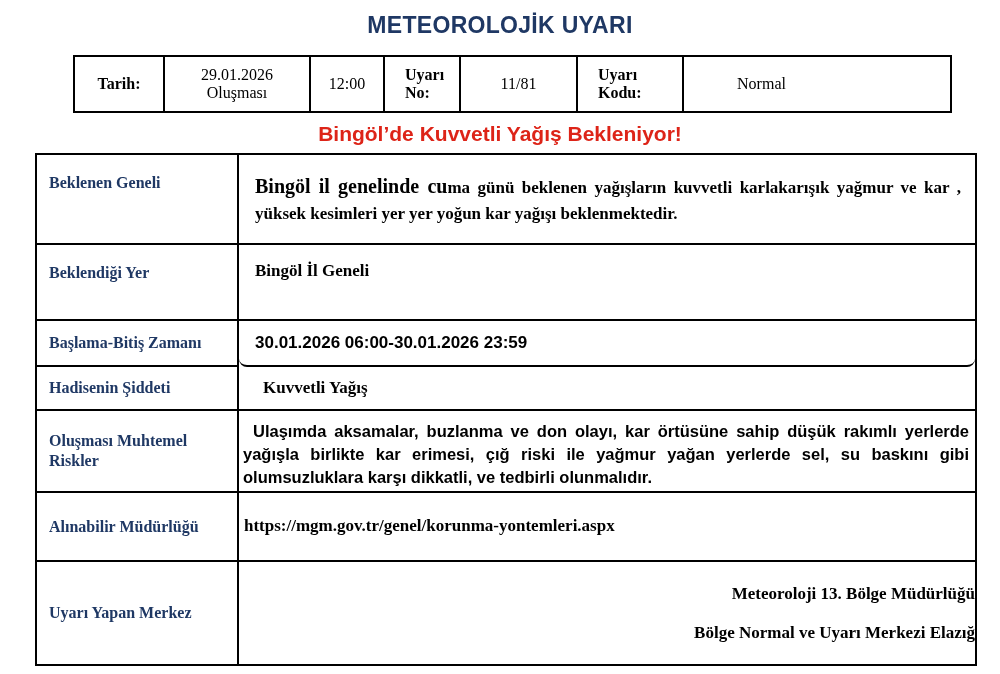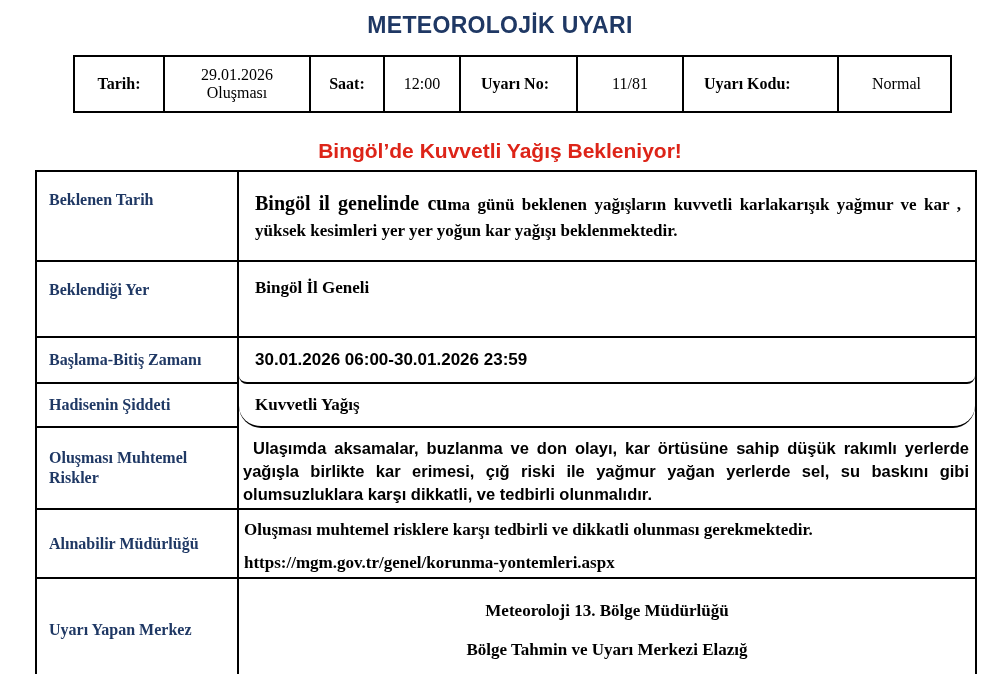--- a/index.html
+++ b/index.html
@@ -46,21 +46,21 @@
     font-size: 16px;
     line-height: 1.15;
     text-align: center;
     padding: 2px 4px;
   }
   .info-cell:last-child { border-right: none; }
   .info-cell.lbl { font-weight: bold; }
   .info-cell.lbl-left { align-items: flex-start; padding-left: 20px; text-align: left; }
   
   .alert-headline {
-    margin-top: 26px;
+    margin-top: 9px;
     text-align: center;
     font-family: "Liberation Sans", sans-serif;
     font-weight: bold;
     font-size: 21px;
     color: var(--red);
   }
   
   .detail-table {
     margin: 7px 0 0 35px;
     width: 942px;
@@ -107,98 +107,95 @@
     display: flex;
     align-items: center;
     padding-left: 16px;
     font-family: "Liberation Sans", sans-serif;
     font-size: 16.5px;
     border-radius: 8px;
   }
   .val-siddet {
     display: flex;
     align-items: center;
-    padding-left: 16px;
+    padding-left: 24px;
     font-size: 17.5px;
-    border-radius: 22px;
   }
   .val-risk {
     display: flex;
     align-items: flex-end;
     padding: 2px 6px 2px 4px;
   }
   .val-risk p {
     font-family: "Liberation Sans", sans-serif;
     font-size: 16.5px;
     line-height: 1.4;
     text-align: justify;
     text-indent: 10px;
   }
   .val-onlem { padding: 10px 8px 0 5px; font-size: 16.5px; }
   .val-onlem .line2 { margin-top: 13px; }
   .val-merkez {
     display: flex;
     flex-direction: column;
-    align-items: center;
+    align-items: flex-end;
     justify-content: center;
     gap: 19px;
     text-align: center;
     font-size: 17px;
   }
 </style>
 </head>
 <body>
 
 <div class="page">
 
   <div class="doc-title">METEOROLOJİK UYARI</div>
 
   <div class="info-table">
     <div class="info-cell lbl">Tarih:</div>
     <div class="info-cell">
       <span>29.01.2026</span>
       <span>Oluşması</span>
     </div>
-    <div class="info-cell lbl">Saat:</div>
     <div class="info-cell">12:00</div>
     <div class="info-cell lbl lbl-left">Uyarı No:</div>
     <div class="info-cell">11/81</div>
     <div class="info-cell lbl lbl-left">Uyarı Kodu:</div>
     <div class="info-cell">Normal</div>
   </div>
 
   <div class="alert-headline">Bingöl’de Kuvvetli Yağış Bekleniyor!</div>
 
   <div class="detail-table">
 
-    <div class="cell lab top">Beklenen Tarih</div>
+    <div class="cell lab top">Beklenen Geneli</div>
     <div class="cell val val-hadise">
       <p><span class="lead">Bingöl il genelinde cu</span><span>ma  günü beklenen yağışların   kuvvetli  karlakarışık yağmur ve kar ,  yüksek kesimleri  yer yer yoğun kar yağışı  beklenmektedir.</span></p>
     </div>
 
     <div class="cell lab top">Beklendiği Yer</div>
     <div class="cell val val-yer">Bingöl İl Geneli</div>
 
     <div class="cell lab">Başlama-Bitiş Zamanı</div>
     <div class="cell val val-zaman">30.01.2026 06:00-30.01.2026 23:59</div>
 
     <div class="cell lab">Hadisenin Şiddeti</div>
     <div class="cell val val-siddet">Kuvvetli Yağış</div>
 
     <div class="cell lab">Oluşması Muhtemel Riskler</div>
     <div class="cell val val-risk">
       <p>Ulaşımda aksamalar, buzlanma ve don olayı, kar örtüsüne sahip düşük rakımlı yerlerde yağışla birlikte kar erimesi, çığ riski ile yağmur yağan yerlerde sel, su baskını gibi olumsuzluklara karşı dikkatli, ve tedbirli olunmalıdır.</p>
     </div>
 
     <div class="cell lab">Alınabilir Müdürlüğü</div>
     <div class="cell val val-onlem">
-      <div>Oluşması muhtemel risklere karşı tedbirli ve dikkatli olunması gerekmektedir.</div>
       <div class="line2">https://mgm.gov.tr/genel/korunma-yontemleri.aspx</div>
     </div>
 
     <div class="cell row7 lab">Uyarı Yapan Merkez</div>
     <div class="cell row7 val val-merkez">
       <div>Meteoroloji 13. Bölge Müdürlüğü</div>
-      <div>Bölge Tahmin ve Uyarı Merkezi Elazığ</div>
+      <div>Bölge Normal ve Uyarı Merkezi Elazığ</div>
     </div>
 
   </div>
 </div>
 
 </body></html>

